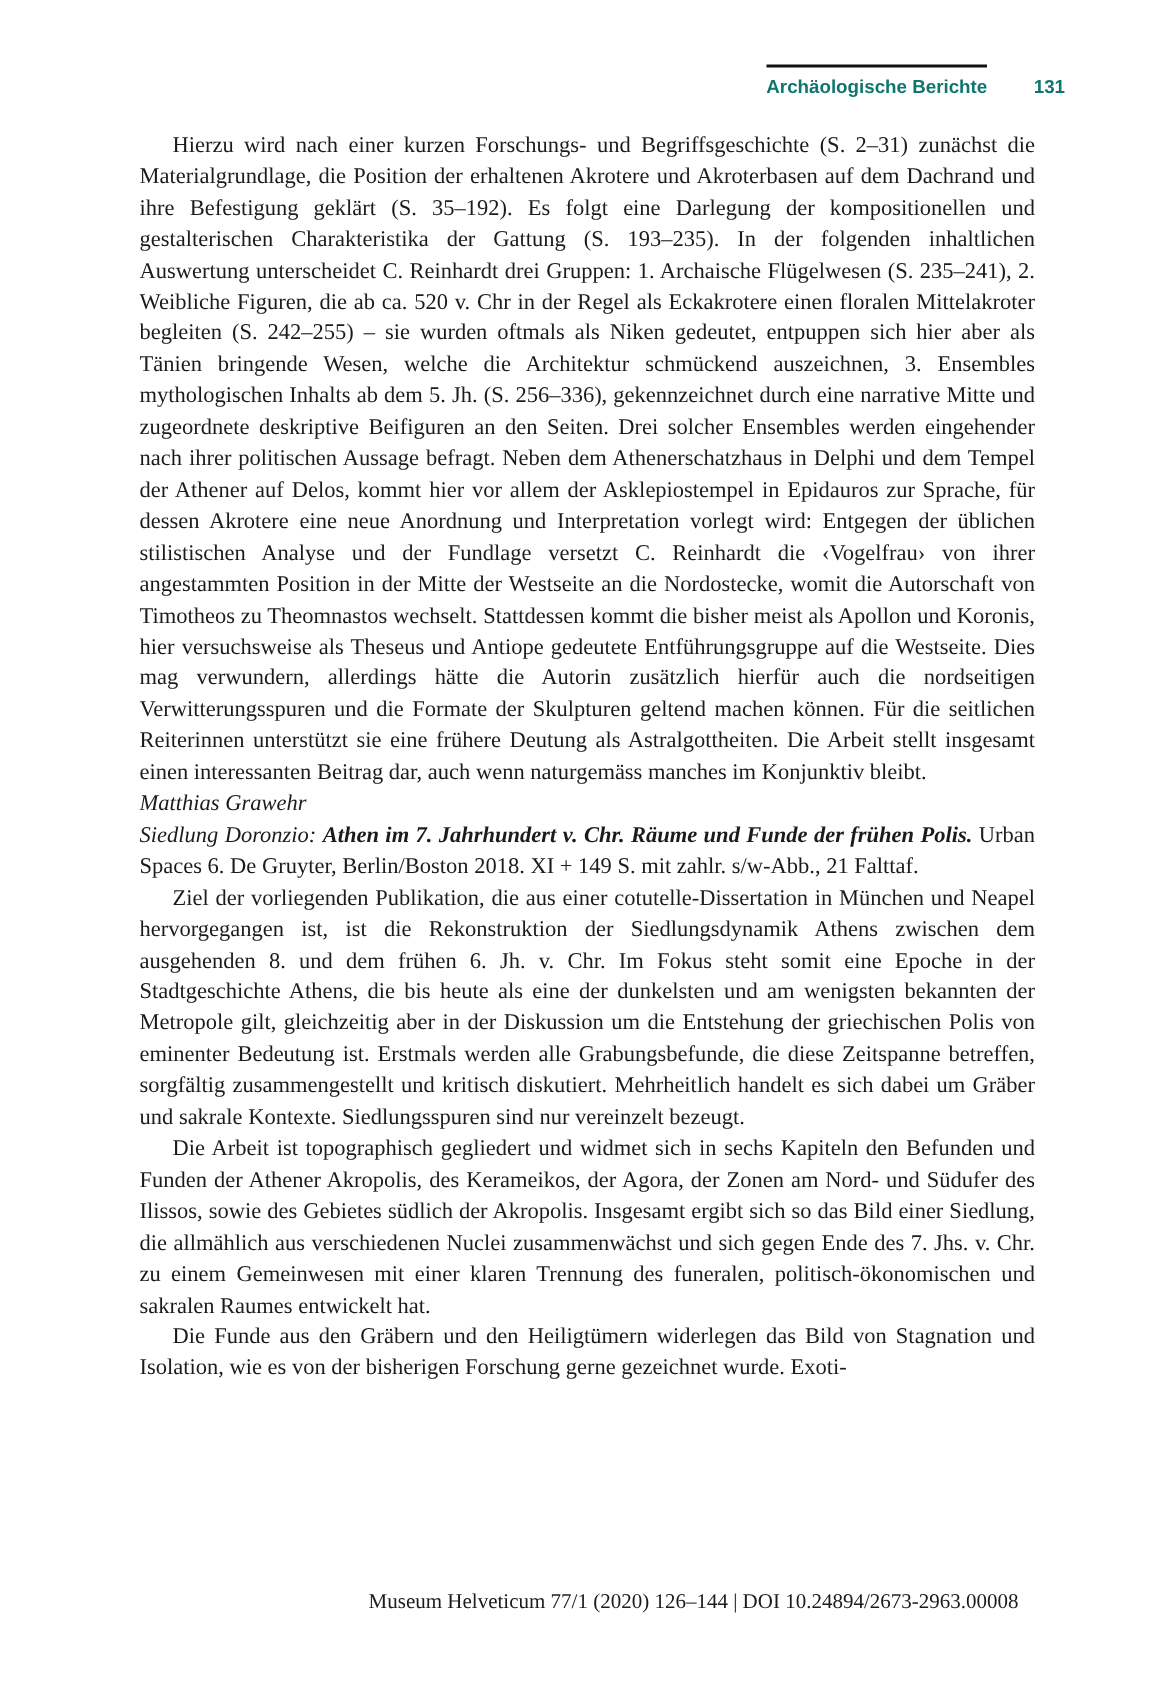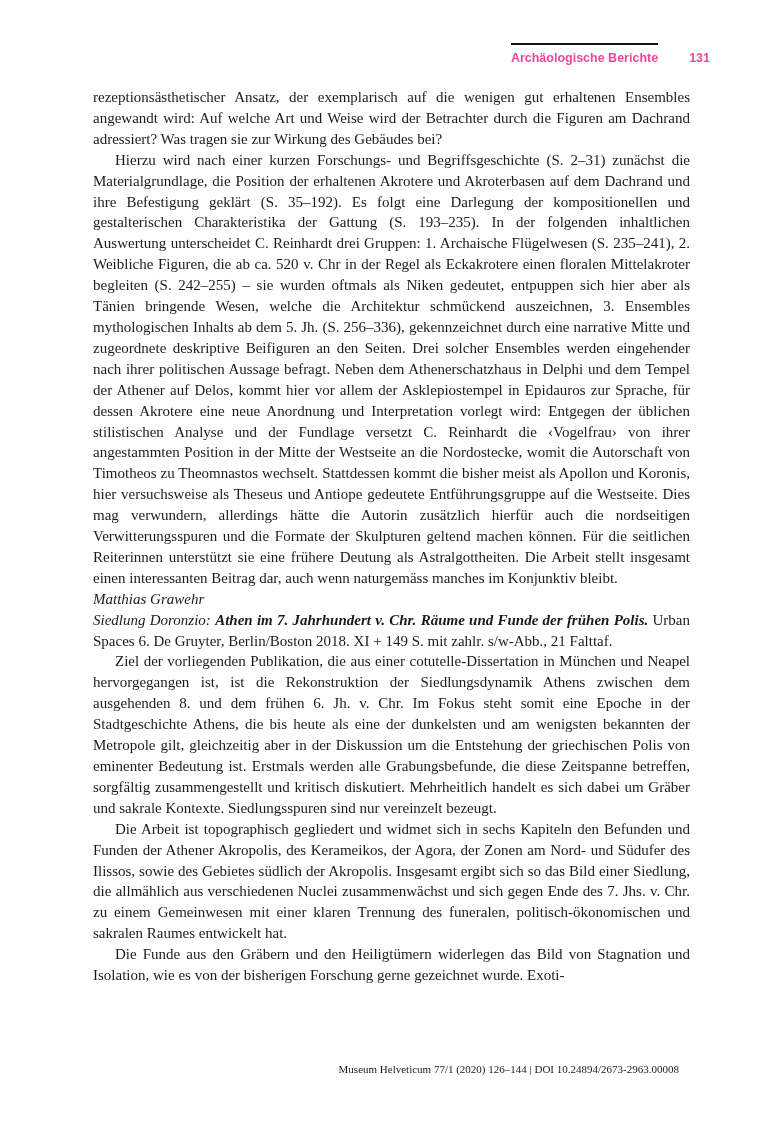--- a/index.html
+++ b/index.html
@@ -21,21 +21,21 @@
   
   .running-header {
     position: absolute;
     top: 43px;
     right: 72px;
     display: flex;
     align-items: flex-end;
     font-family: "Liberation Sans", sans-serif;
     font-weight: bold;
     font-size: 12.5px;
-    color: #ec4899;
+    color: #0f766e;
     line-height: 1.2;
   }
   .running-header .section-title {
     border-top: 2px solid #111111;
     padding-top: 6px;
   }
   .running-header .page-number {
     margin-left: 31px;
     padding-top: 8px;
   }
@@ -68,38 +68,37 @@
   .review-heading .review-title { font-weight: bold; font-style: italic; }
 
   
   .page-footer {
     position: absolute;
     left: 93px;
     width: 597px;
     top: 1059px;
     text-align: right;
     padding-right: 11px;
-    font-size: 11px;
+    font-size: 14px;
     line-height: 20px;
     color: #1b1b1b;
   }
 </style>
 </head>
 <body>
 
 <div class="page">
 
   <header class="running-header">
     <span class="section-title">Archäologische Berichte</span>
     <span class="page-number">131</span>
   </header>
 
   <main class="text-column">
 
-    <p class="noindent" lang="de">rezeptionsästhetischer Ansatz, der exemplarisch auf die wenigen gut erhaltenen Ensembles angewandt wird: Auf welche Art und Weise wird der Betrachter durch die Figuren am Dachrand adressiert? Was tragen sie zur Wirkung des Gebäudes bei?</p>
 
     <p class="indent" lang="de">Hierzu wird nach einer kurzen Forschungs- und Begriffsgeschichte (S. 2–31) zunächst die Materialgrundlage, die Position der erhaltenen Akrotere und Akroterbasen auf dem Dachrand und ihre Befestigung geklärt (S. 35–192). Es folgt eine Darlegung der kompositionellen und gestalterischen Charakteristika der Gattung (S. 193–235). In der folgenden inhaltlichen Auswertung unterscheidet C. Reinhardt drei Gruppen: 1. Archaische Flügelwesen (S. 235–241), 2. Weibliche Figuren, die ab ca. 520 v. Chr in der Regel als Eckakrotere einen floralen Mittelakroter begleiten (S. 242–255) – sie wurden oftmals als Niken gedeutet, entpuppen sich hier aber als Tänien bringende Wesen, welche die Architektur schmückend auszeichnen, 3. Ensembles mythologischen Inhalts ab dem 5. Jh. (S. 256–336), gekennzeichnet durch eine narrative Mitte und zugeordnete deskriptive Beifiguren an den Seiten. Drei solcher Ensembles werden eingehender nach ihrer politischen Aussage befragt. Neben dem Athenerschatzhaus in Delphi und dem Tempel der Athener auf Delos, kommt hier vor allem der Asklepiostempel in Epidauros zur Sprache, für dessen Akrotere eine neue Anordnung und Interpretation vorlegt wird: Entgegen der üblichen stilistischen Analyse und der Fundlage versetzt C. Reinhardt die ‹Vogelfrau› von ihrer angestammten Position in der Mitte der Westseite an die Nordostecke, womit die Autorschaft von Timotheos zu Theomnastos wechselt. Stattdessen kommt die bisher meist als Apollon und Koronis, hier versuchsweise als Theseus und Antiope gedeutete Entführungsgruppe auf die Westseite. Dies mag verwundern, allerdings hätte die Autorin zusätzlich hierfür auch die nordseitigen Verwitterungsspuren und die Formate der Skulpturen geltend machen können. Für die seitlichen Reiterinnen unterstützt sie eine frühere Deutung als Astralgottheiten. Die Arbeit stellt insgesamt einen interessanten Beitrag dar, auch wenn naturgemäss manches im Konjunktiv bleibt.</p>
 
     <p class="signature">Matthias Grawehr</p>
 
     <p class="review-heading" lang="de"><span class="review-author">Siedlung Doronzio:</span> <span class="review-title">Athen im 7. Jahrhundert v. Chr. Räume und Funde der frühen Polis.</span> <span class="review-imprint">Urban Spaces 6. De Gruyter, Berlin/Boston 2018. XI + 149 S. mit zahlr. s/w-Abb., 21 Falttaf.</span></p>
 
     <p class="indent" lang="de">Ziel der vorliegenden Publikation, die aus einer cotutelle-Dissertation in München und Neapel hervorgegangen ist, ist die Rekonstruktion der Siedlungsdynamik Athens zwischen dem ausgehenden 8. und dem frühen 6. Jh. v. Chr. Im Fokus steht somit eine Epoche in der Stadtgeschichte Athens, die bis heute als eine der dunkelsten und am wenigsten bekannten der Metropole gilt, gleichzeitig aber in der Diskussion um die Entstehung der griechischen Polis von eminenter Bedeutung ist. Erstmals werden alle Grabungsbefunde, die diese Zeitspanne betreffen, sorgfältig zusammengestellt und kritisch diskutiert. Mehrheitlich handelt es sich dabei um Gräber und sakrale Kontexte. Siedlungsspuren sind nur vereinzelt bezeugt.</p>
 
     <p class="indent" lang="de">Die Arbeit ist topographisch gegliedert und widmet sich in sechs Kapiteln den Befunden und Funden der Athener Akropolis, des Kerameikos, der Agora, der Zonen am Nord- und Südufer des Ilissos, sowie des Gebietes südlich der Akropolis. Insgesamt ergibt sich so das Bild einer Siedlung, die allmählich aus verschiedenen Nuclei zusammenwächst und sich gegen Ende des 7. Jhs. v. Chr. zu einem Gemeinwesen mit einer klaren Trennung des funeralen, politisch-ökonomischen und sakralen Raumes entwickelt hat.</p>

